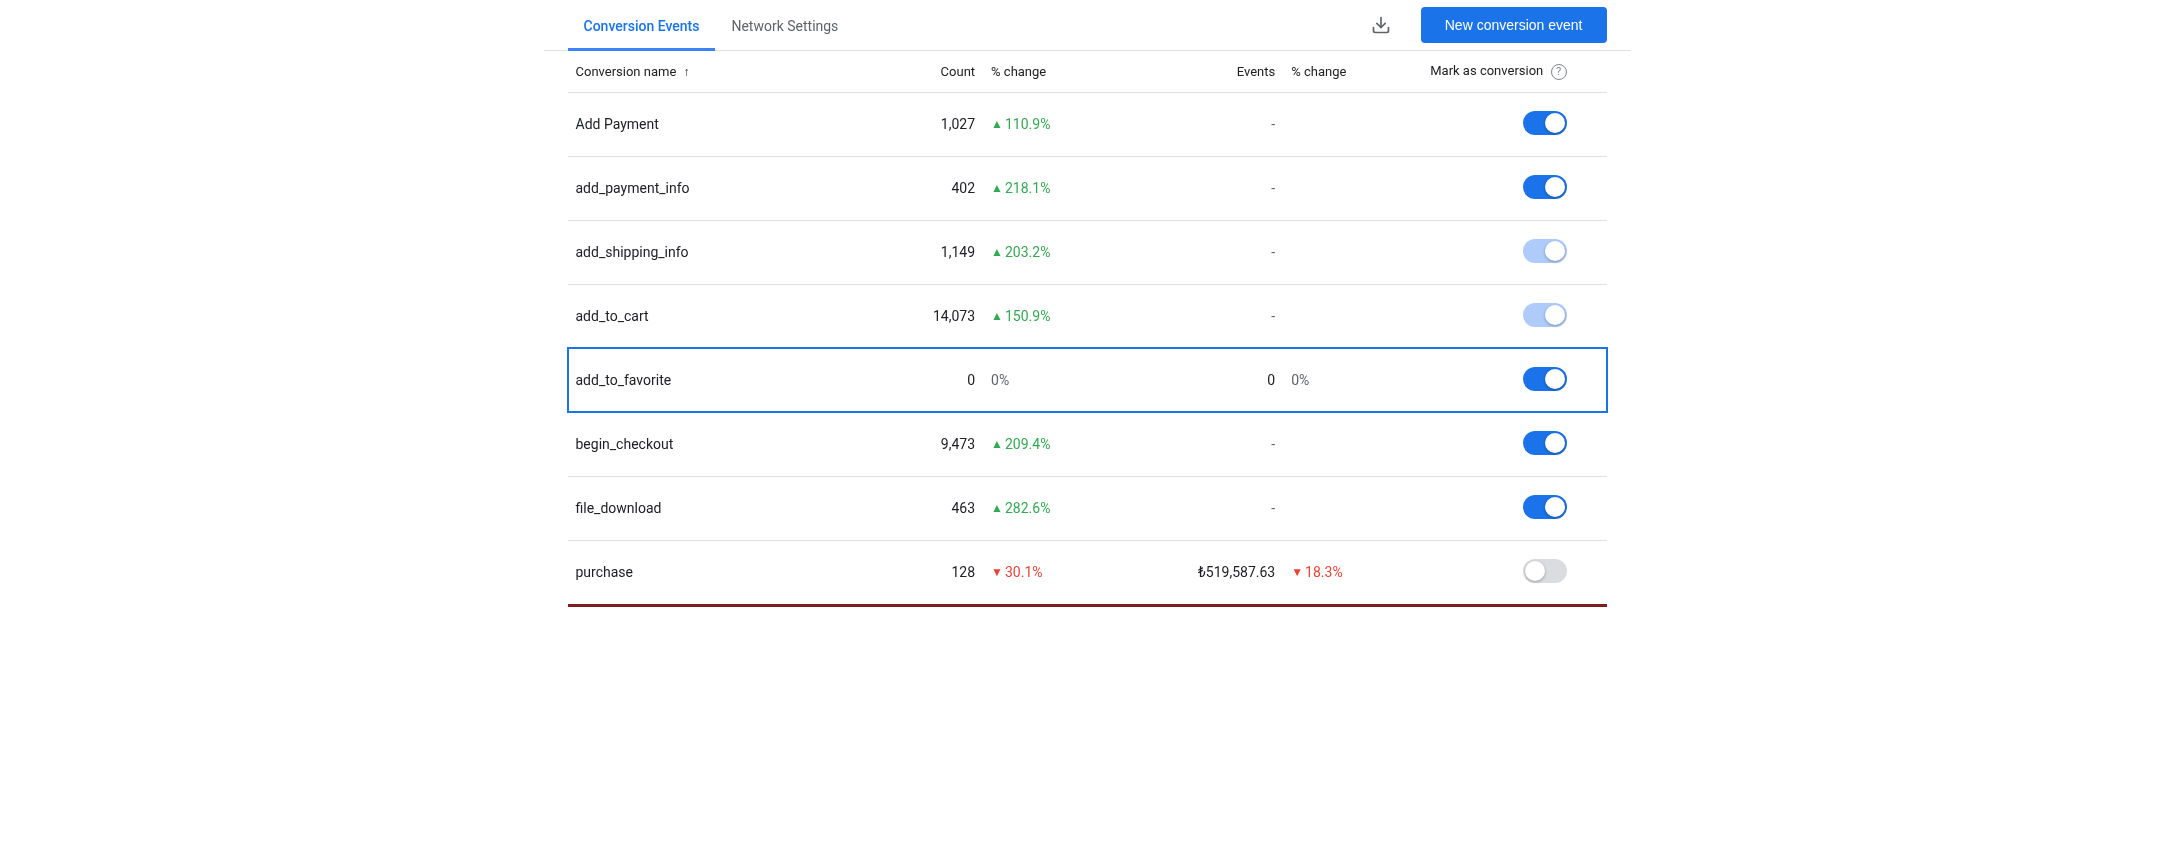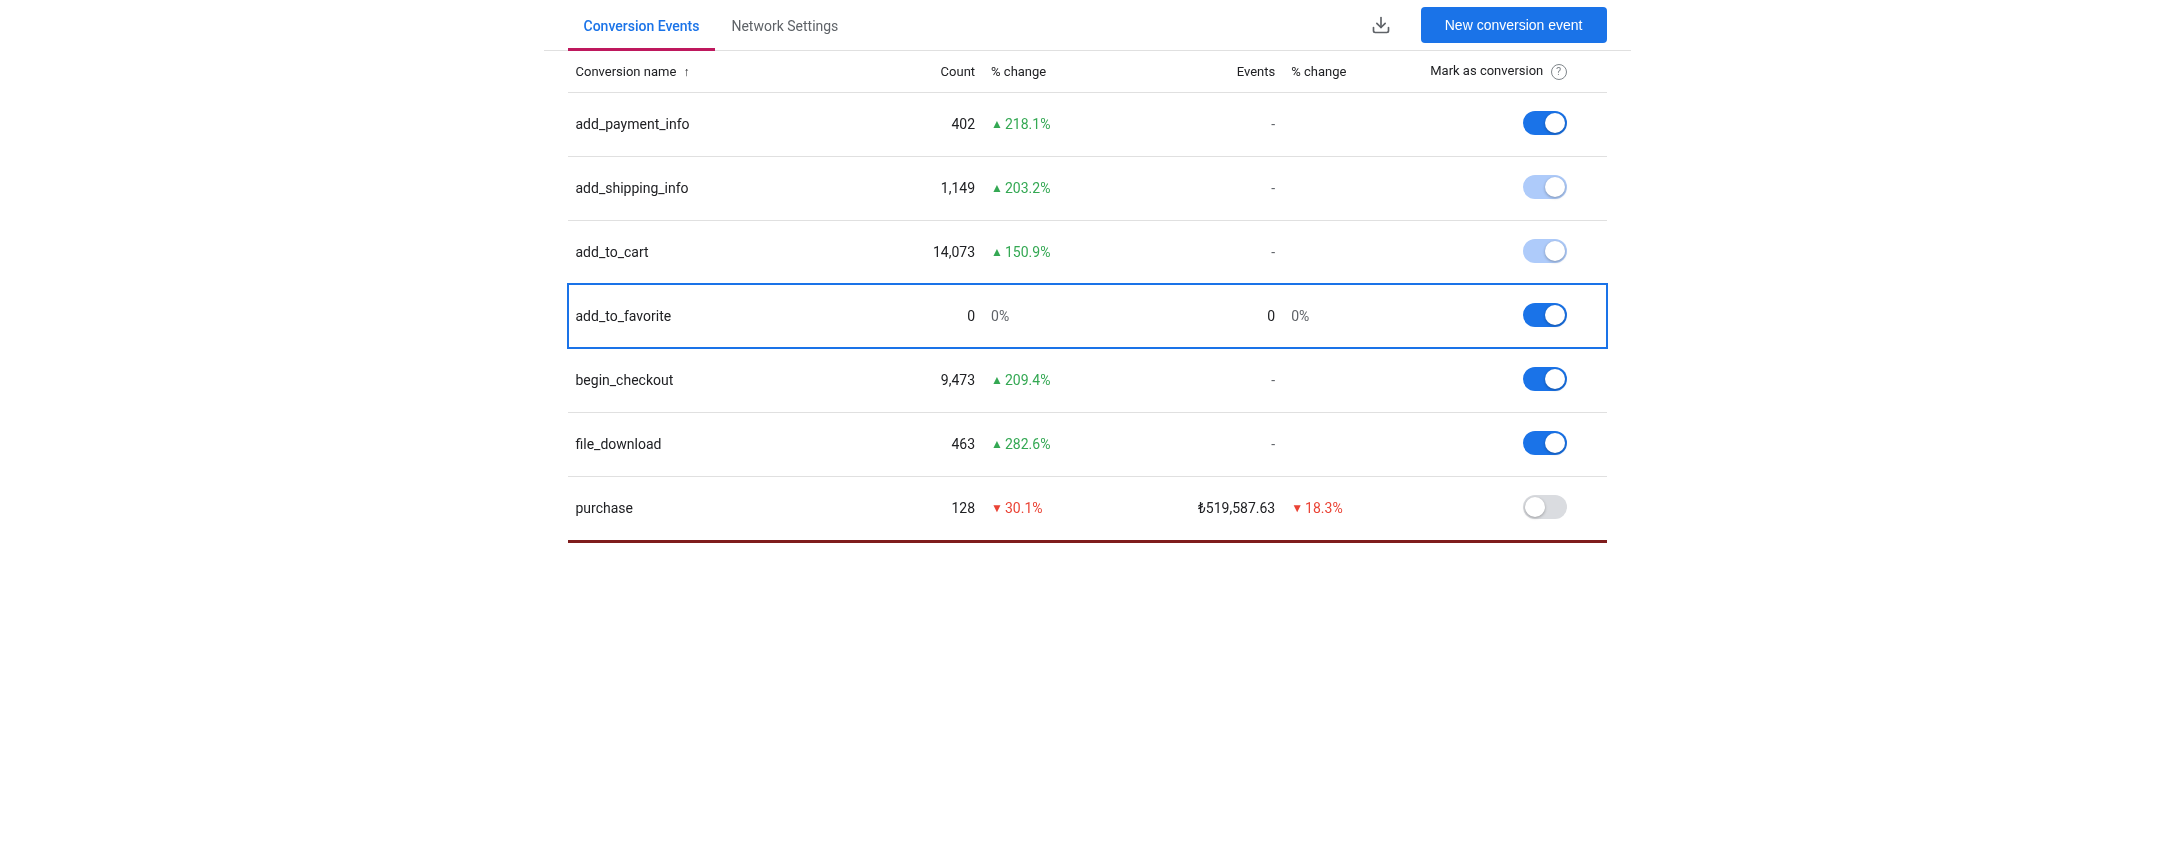--- a/index.html
+++ b/index.html
@@ -35,21 +35,21 @@
       padding: 18px 16px 14px;
       font-size: 14px;
       cursor: pointer;
       color: #5f6368;
       border-bottom: 3px solid transparent;
       margin-bottom: -1px;
     }
 
     .tab.active {
       color: #1a73e8;
-      border-bottom: 3px solid #be185d;
+      border-bottom: 3px solid #3b82f6;
       font-weight: 500;
     }
 
     .header-actions {
       display: flex;
       align-items: center;
       gap: 20px;
     }
 
     .download-btn {
@@ -266,20 +266,40 @@
           <th class="col-value-change">
             <span>% change</span>
           </th>
           <th class="col-mark mark-col">
             <span>Mark as conversion</span>
             <span class="help-icon">?</span>
           </th>
         </tr>
       </thead>
       <tbody id="table-body">
+      <tr>
+            <td>Add Payment</td>
+            <td class="right">1,027</td>
+            <td>
+              <span class="change-green">
+                <span style="color:#34a853;font-size:12px;">▲</span>
+                <span>110.9%</span>
+              </span>
+            </td>
+            <td class="right"><span class="dash">-</span></td>
+            <td></td>
+            <td class="mark-col" style="padding-right: 40px;">
+    <label class="toggle">
+      
+      <div class="toggle-track on-blue">
+        <div class="toggle-thumb right"></div>
+      </div>
+    </label>
+  </td>
+          </tr>
           <tr>
             <td>add_payment_info</td>
             <td class="right">402</td>
             <td>
               <span class="change-green">
                 <span style="color:#34a853;font-size:12px;">▲</span>
                 <span>218.1%</span>
               </span>
             </td>
             <td class="right"><span class="dash">-</span></td>

